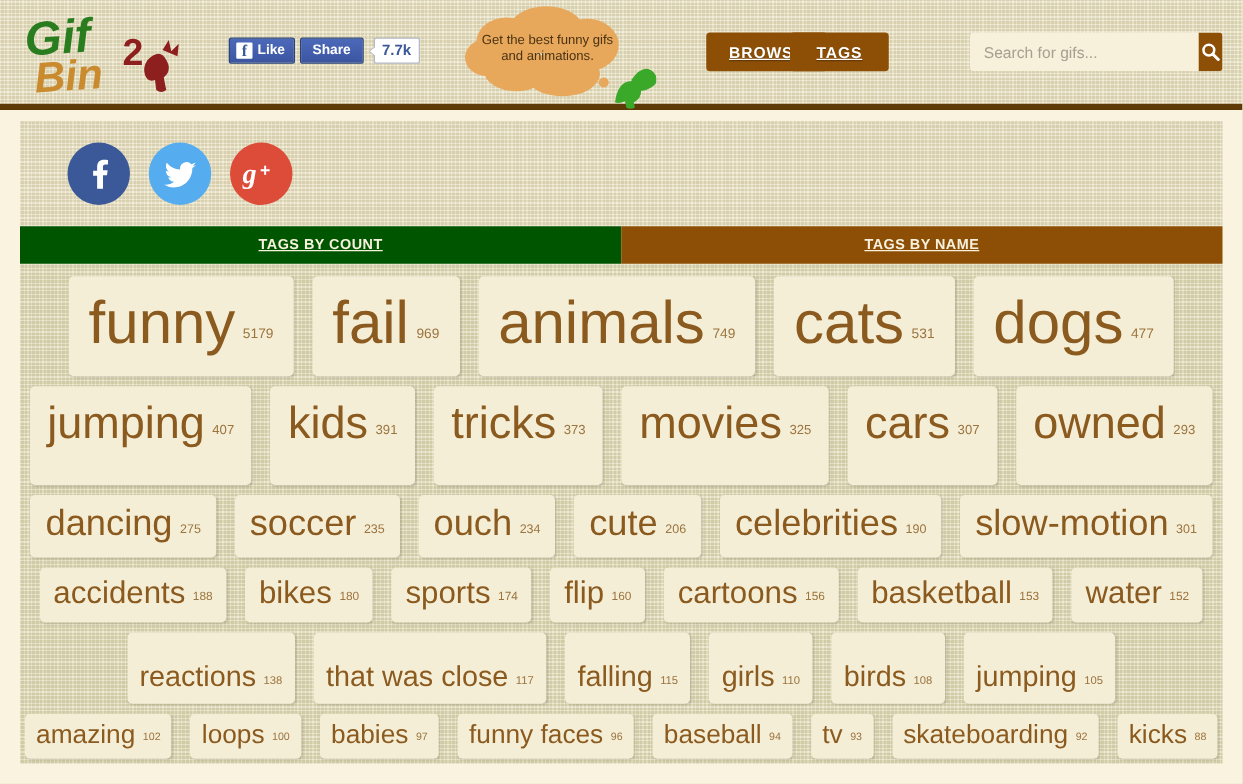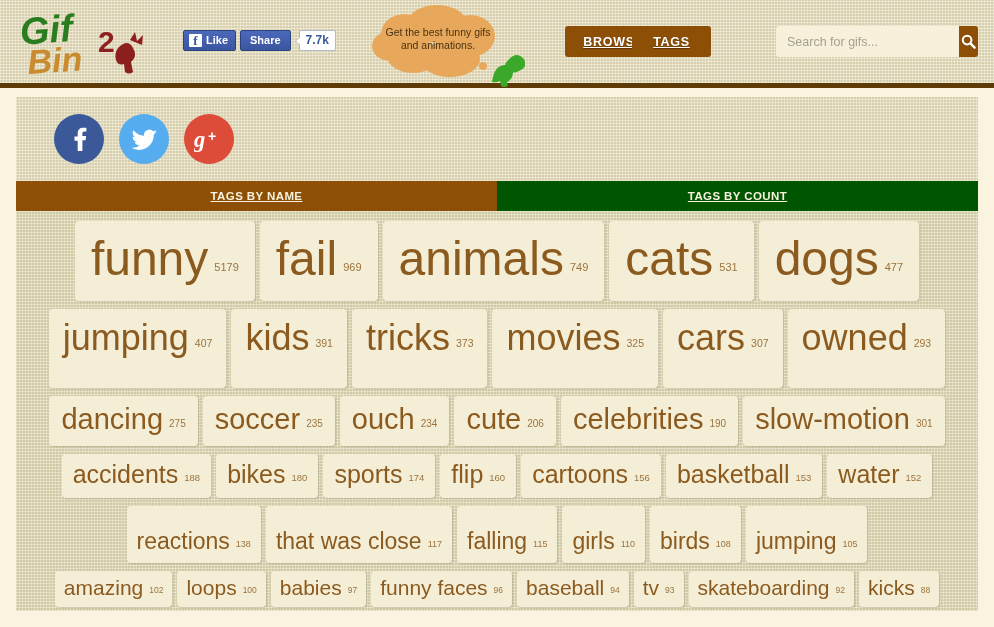--- a/index.html
+++ b/index.html
@@ -203,21 +203,21 @@
     background-image:
       repeating-linear-gradient(0deg, rgba(255,255,255,.26) 0px, rgba(255,255,255,.26) 1px, rgba(0,0,0,.04) 1px, rgba(0,0,0,.04) 3px),
       repeating-linear-gradient(90deg, rgba(255,255,255,.18) 0px, rgba(255,255,255,.18) 1px, rgba(0,0,0,.045) 1px, rgba(0,0,0,.045) 3px);
     padding: 10px 0 0 0;
     min-height: 400px;
   }
   .row {
     display: flex;
     justify-content: center;
     align-items: flex-end;
-    gap: 5px;
+    gap: 15px;
     margin-bottom: 8px;
   }
   .tag {
     background: #f5eed7;
     border-radius: 4px;
     box-shadow: 1px 1px 2px rgba(0,0,0,.13);
     display: flex;
     align-items: baseline;
     white-space: nowrap;
     color: #8b5a1f;
@@ -343,25 +343,25 @@
     </a>
     <a class="sbtn" href="#" style="background:#dd4b39">
       <svg width="30" height="26" viewBox="0 0 32 26">
         <text x="0" y="21" fill="#fff" font-family="Liberation Serif, serif" font-size="24" font-style="italic" font-weight="bold">g</text>
         <text x="15" y="15" fill="#fff" font-family="Liberation Sans, sans-serif" font-size="15" font-weight="bold">+</text>
       </svg>
     </a>
   </div>
 
   <div class="tabs">
+    <a class="tab tab-count" href="#">
+      <span>TAGS BY COUNT</span>
+    </a>
     <a class="tab tab-name" href="#">
       <span>TAGS BY NAME</span>
-    </a>
-    <a class="tab tab-count" href="#">
-      <span>TAGS BY COUNT</span>
     </a>
   </div>
 
   <div class="cloud" id="tag-cloud">
       <div class="row">
         <a class="tag s1" href="#">
           <span class="label">funny</span>
           <span class="cnt">5179</span>
         </a>
         <a class="tag s1" href="#">

